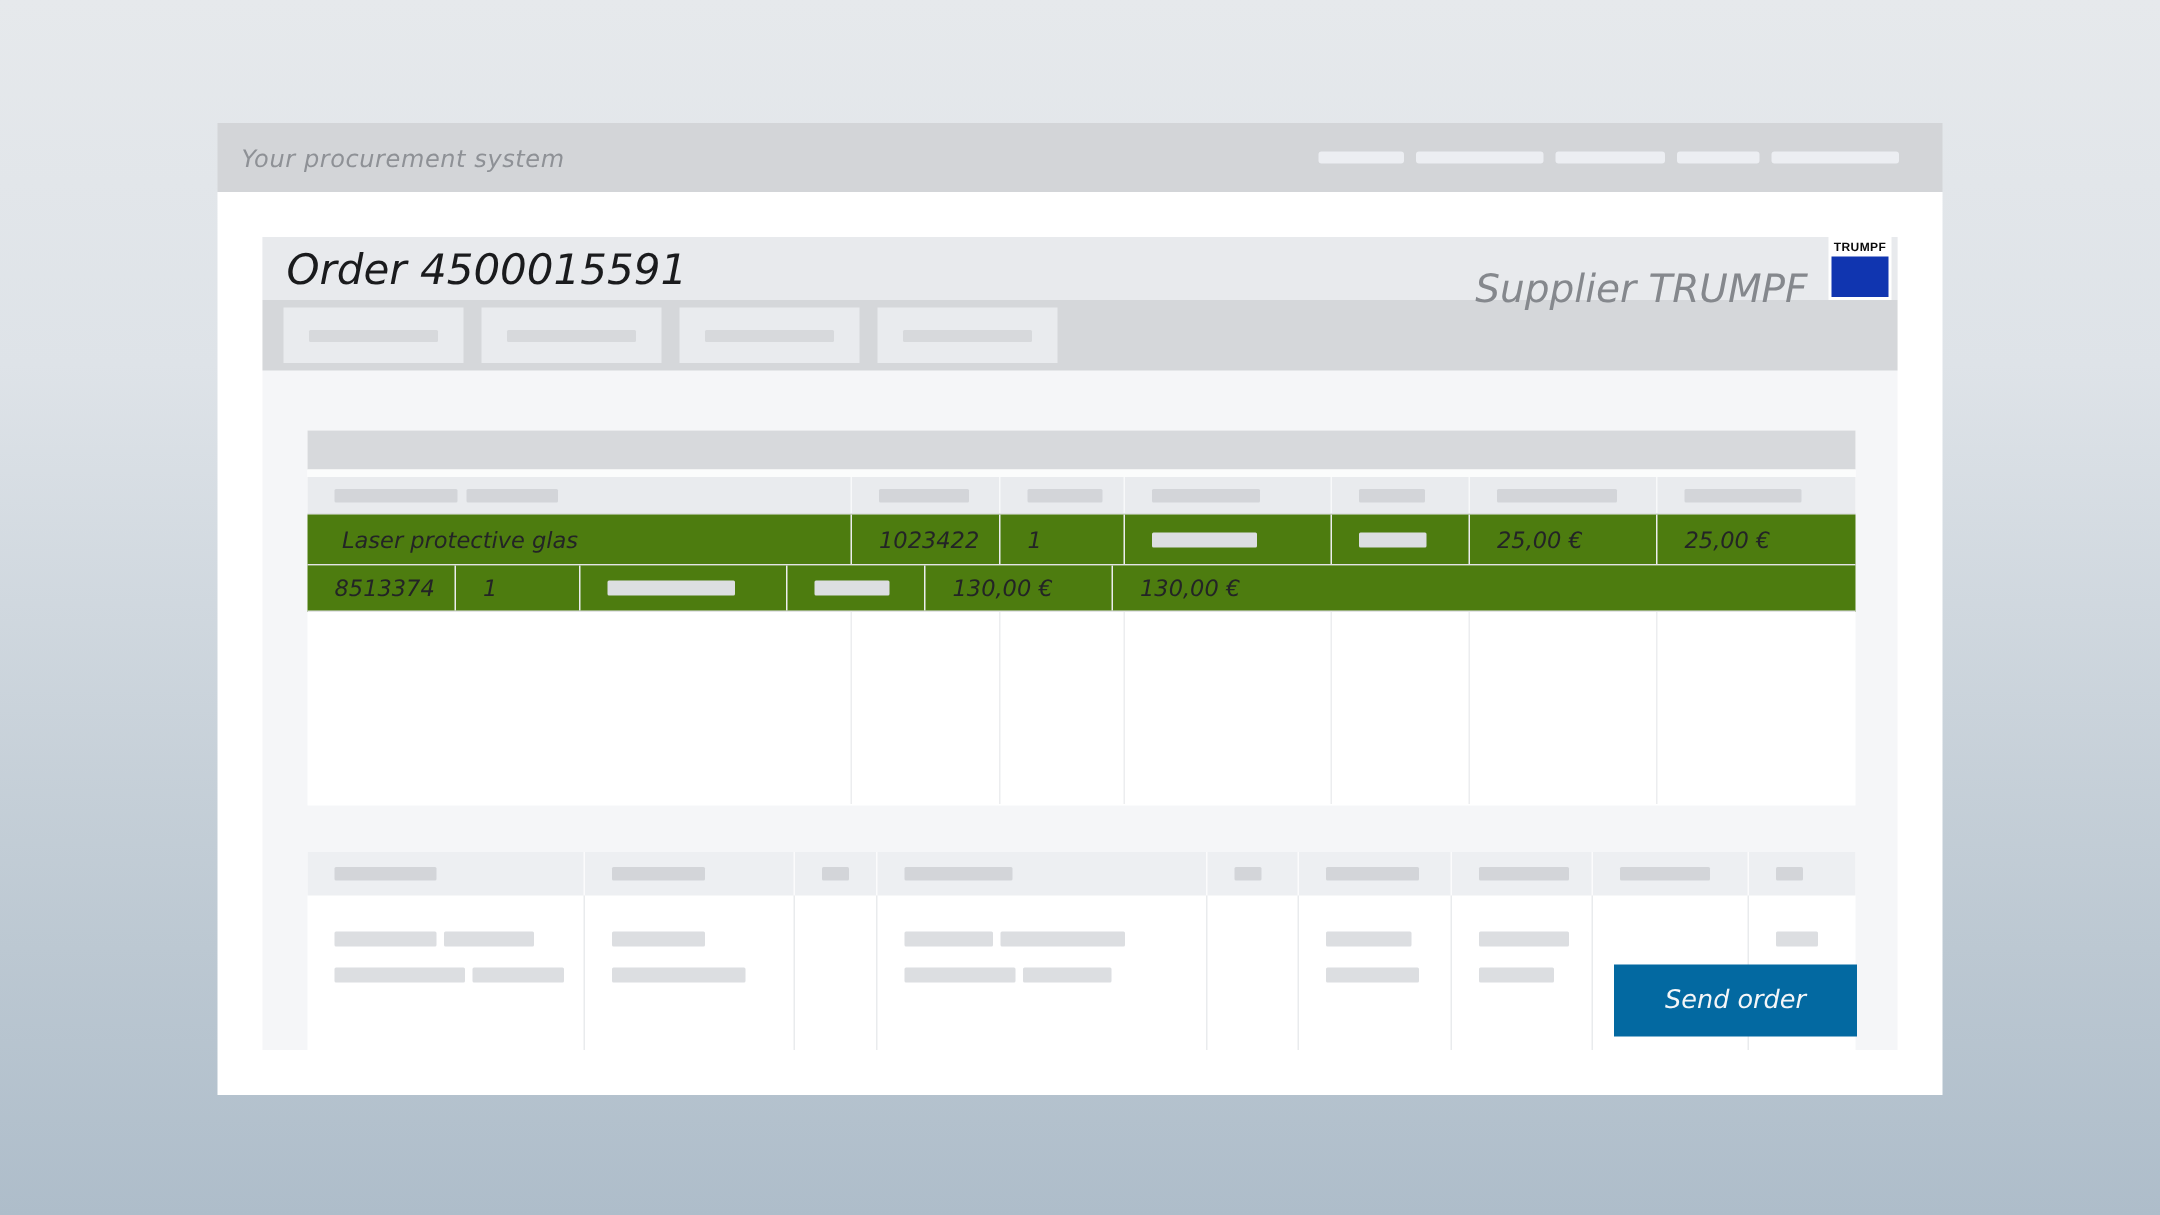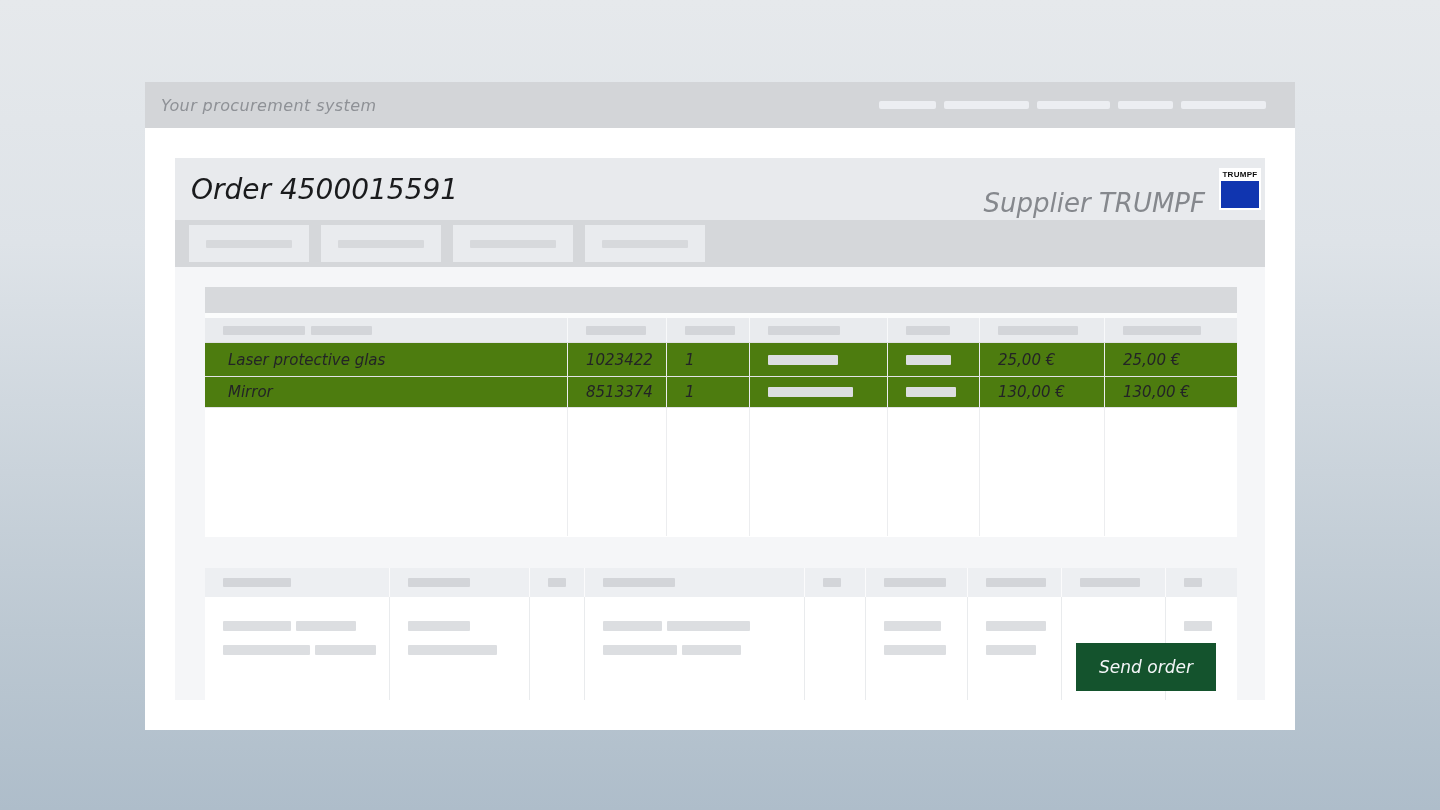--- a/index.html
+++ b/index.html
@@ -25,21 +25,21 @@
     position:absolute; left:145px; top:128px; width:1150px; height:602px;
     background:#ffffff;
   }
   .content {
     position:absolute; left:30px; top:30px; width:1090px; height:542px;
     background:#f5f6f8;
   }
 
   
   .order-bar {
-    height:62px; background:#e8eaed; display:flex; align-items:center;
+    height:42px; background:#e8eaed; display:flex; align-items:center;
   }
   .order-title { margin-left:16px; font-size:28px; color:#1a1b1d; }
   .supplier-wrap { margin-left:auto; margin-right:4px; display:flex; align-items:center; }
   .supplier { font-size:26px; color:#85888d; margin-right:14px;margin-top:28px; }
   .logo { width:42px; height:42px; background:#ffffff; display:flex; flex-direction:column; align-items:center; padding-top:2px; }
   .logo-text { font-family:"Liberation Sans", sans-serif; font-weight:bold; font-size:8px; color:#0b0b0b; letter-spacing:0.3px; line-height:10px; }
   .logo-square { width:38px; height:27px; background:#1035b0; margin-top:1px; }
 
   
   .tabs { height:47px; background:#d5d7da; display:flex; align-items:center; padding-left:14px; gap:12px; }
@@ -72,22 +72,22 @@
   .fhead .cell { height:100%; display:flex; align-items:center; padding-left:18px; border-right:1px solid #fbfbfc; }
   .fbody { display:flex; height:103px; }
   .fbody .cell { border-right:1px solid #e9ebed; padding:18px 0 0 18px; }
   .fline { height:10px; margin-bottom:14px; white-space:nowrap; }
   .fline .bbar { margin-right:5px; }
   .f1 { width:185px; } .f2 { width:140px; } .f3 { width:55px; }
   .f4 { width:220px; } .f5 { width:61px; } .f6 { width:102px; }
   .f7 { width:94px; } .f8 { width:104px; } .f9 { width:71px; }
 
   .send-btn {
-    position:absolute; left:871px; top:75px; width:140px; height:48px;
-    background:#14532d; border:none; color:#f4f6f8; font-size:17px;
+    position:absolute; left:871px; top:75px; width:162px; height:48px;
+    background:#0369a1; border:none; color:#f4f6f8; font-size:17px;
     font-style:italic; font-family:"DejaVu Sans", sans-serif; cursor:pointer;
   }
 </style>
 </head>
 <body>
 
 <div class="win-header">
   <span class="brand hand">Your procurement system</span>
   <div class="hnav">
     <span class="navph" style="width:57px"></span>
@@ -163,21 +163,20 @@
             <span class="bbar" style="width:70px"></span>
           </div>
         <div class="cell c5">
             <span class="bbar" style="width:45px"></span>
           </div>
         <div class="cell c6">25,00 €</div>
         <div class="cell c7">25,00 €</div>
       </div>
 
       <div class="irow hand" style="height:31px">
-        <div class="cell c1 desc">Mirror</div>
         <div class="cell c2">8513374</div>
         <div class="cell c3">1</div>
         <div class="cell c4">
             <span class="bbar" style="width:85px"></span>
           </div>
         <div class="cell c5">
             <span class="bbar" style="width:50px"></span>
           </div>
         <div class="cell c6">130,00 €</div>
         <div class="cell c7">130,00 €</div>

